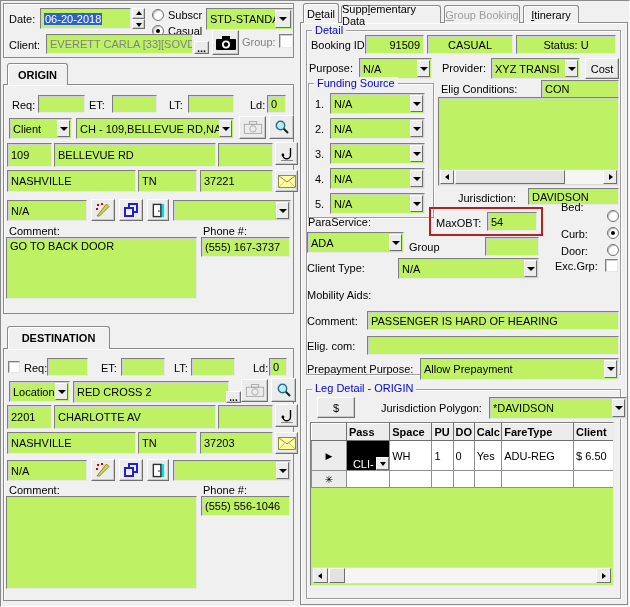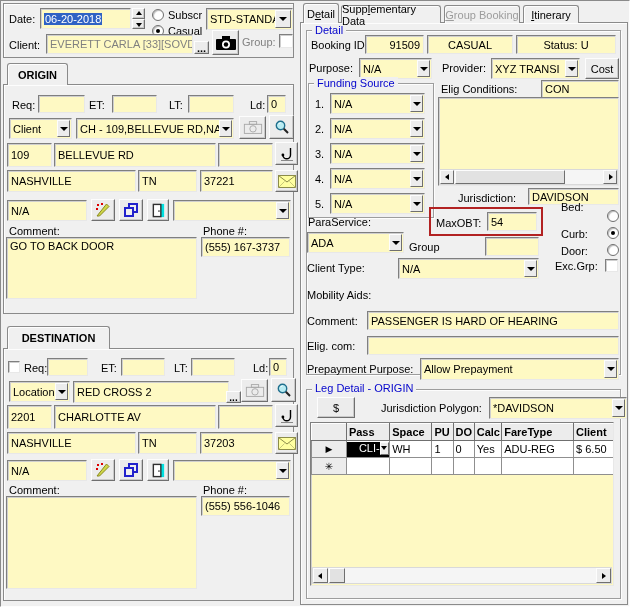--- a/index.html
+++ b/index.html
@@ -1,21 +1,21 @@
 <!DOCTYPE html>
 <html><head>
 <meta charset="utf-8">
 <style>
   *{box-sizing:border-box;margin:0;padding:0}
   body{background:#d8d8d8;font-family:"Liberation Sans",sans-serif}
   #app{position:relative;width:630px;height:607px;background:#f0f0f0;font-size:11px;color:#000;
        overflow:hidden;border-left:1px solid #8a8a8a;border-top:1px solid #8a8a8a;
        border-right:1px solid #fdfdfd;border-bottom:1px solid #fdfdfd}
   .lbl{position:absolute;white-space:nowrap;line-height:12px}
-  .sunken{position:absolute;background:#fef9c3;border:1px solid;border-color:#7f7f7f #e8e8e8 #e8e8e8 #7f7f7f;
+  .sunken{position:absolute;background:#bef264;border:1px solid;border-color:#7f7f7f #e8e8e8 #e8e8e8 #7f7f7f;
           box-shadow:inset 1px 1px 0 #cfcfcf}
   .field{display:flex;align-items:center;padding:0 3px;overflow:hidden;white-space:nowrap}
   .right{justify-content:flex-end}
   .center{justify-content:center}
   .gray-text{color:#808080}
   .raised{position:absolute;background:#ececec;border:1px solid;border-color:#fdfdfd #6f6f6f #6f6f6f #fdfdfd;
           box-shadow:inset -1px -1px 0 #c9c9c9;display:flex;align-items:center;justify-content:center}
   .dd{position:absolute;top:1px;right:1px;bottom:1px;width:16px;background:#ececec;
       border:1px solid;border-color:#fdfdfd #6f6f6f #6f6f6f #fdfdfd;display:flex;align-items:center;justify-content:center}
   .dd-s{width:13px}
@@ -37,21 +37,21 @@
   .icon-btn svg{display:block}
   .sb-track{position:absolute;background:#f5f5f5;border:1px solid #d9d9d9}
   .sb-btn{position:absolute;background:#ececec;border:1px solid;border-color:#fdfdfd #6f6f6f #6f6f6f #fdfdfd;
           display:flex;align-items:center;justify-content:center}
   .sb-thumb{position:absolute;background:#e2e2e2;border:1px solid;border-color:#fdfdfd #6f6f6f #6f6f6f #fdfdfd}
   .u{text-decoration:underline}
   table.grid{border-collapse:collapse;table-layout:fixed;width:335px}
   table.grid td{border:1px solid #8f8f8f;height:17px;padding:0 2px;overflow:hidden;white-space:nowrap;background:#fff;font-size:11px}
   table.grid td.hd{background:#ececec;border-color:#fdfdfd #6f6f6f #6f6f6f #fdfdfd;font-weight:bold}
   table.grid td.rowhd{background:#ececec;text-align:center}
-  .pass-sel{display:flex;align-items:flex-start;height:15px;background:#000;color:#fff;padding-left:12px;position:relative}
+  .pass-sel{display:flex;align-items:flex-end;height:29px;background:#000;color:#fff;padding-left:6px;position:relative}
   .pass-sel .dd-mini{margin-left:auto;width:13px;height:13px;background:#ececec;border:1px solid;
      border-color:#fdfdfd #6f6f6f #6f6f6f #fdfdfd;display:flex;align-items:center;justify-content:center}
   .redbox{position:absolute;border:2px solid #b22222;z-index:4;pointer-events:none}
 </style>
 </head>
 <body>
 
 <div id="app">
 
   <div class="pane" style="left:2px;top:2px;width:291px;height:55px"></div>

